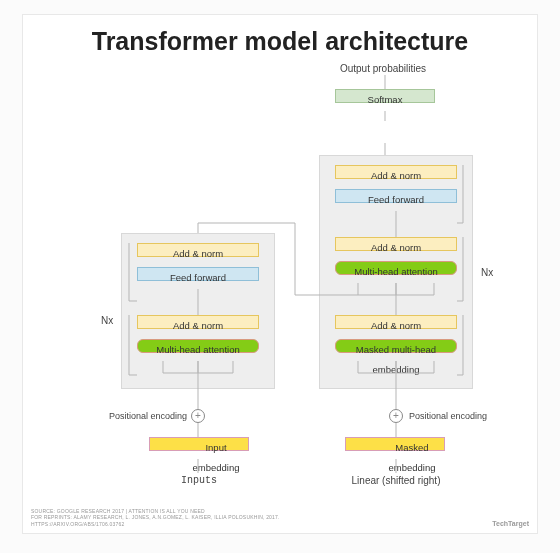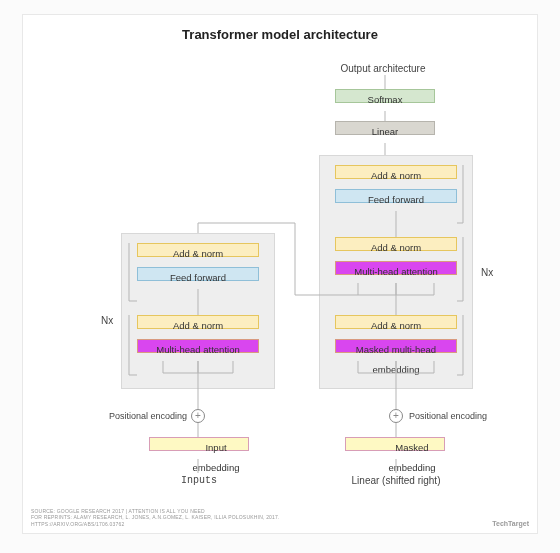--- a/index.html
+++ b/index.html
@@ -15,21 +15,21 @@
     position:absolute;
     left:22px; top:14px;
     width:516px; height:520px;
     background:#ffffff;
     border:1px solid #e8e8e8;
   }
   .title {
     position:absolute;
     top:12px; left:0; right:0;
     text-align:center;
-    font-size:13px;
+    font-size:25px;
     font-weight:700;
     color:#222;
   }
   .label {
     position:absolute;
     font-size:10px;
     color:#444;
     text-align:center;
   }
   .nx {
@@ -51,22 +51,22 @@
     position:absolute;
     height:14px;
     line-height:20px;
     font-size:9.5px;
     text-align:center;
     color:#333;
     border:1px solid;
   }
   .yellow { background:#fceec0; border-color:#e6c65e; }
   .blue   { background:#cfe6f2; border-color:#8fbfd8; }
-  .salmon { background:#d946ef; border-color:#d89a7f; }
-  .pink   { background:#fef9c3; border-color:#d89db6;padding-left:34px; }
+  .salmon { background:#84cc16; border-color:#d89a7f;border-radius:6px; }
+  .pink   { background:#fde047; border-color:#d89db6;padding-left:34px; }
   .green  { background:#d5e7cf; border-color:#a6c69a; }
   .grey   { background:#d9d7d0; border-color:#b6b4ad; }
   svg.wires {
     position:absolute;
     left:0; top:0;
     width:516px; height:520px;
     pointer-events:none;
   }
   svg.wires line, svg.wires path {
     stroke:#b5b5b5;
@@ -100,24 +100,23 @@
     color:#999;
   }
 </style>
 </head>
 <body>
 
 <div class="canvas">
 
   <div class="title">Transformer model architecture</div>
 
-  <div class="label" style="top:48px; left:280px; width:160px;">Output architecture</div>
+  <div class="label" style="top:48px; left:280px; width:160px;">Output probabilities</div>
 
   <div class="block green" style="top:74px; left:312px; width:100px;">Softmax</div>
-  <div class="block grey" style="top:106px; left:312px; width:100px;">Linear</div>
 
   <div class="stack" style="top:140px; left:296px; width:154px; height:234px;"></div>
   <div class="block yellow" style="top:150px; left:312px; width:122px;">Add &amp; norm</div>
   <div class="block blue" style="top:174px; left:312px; width:122px;">Feed forward</div>
   <div class="block yellow" style="top:222px; left:312px; width:122px;">Add &amp; norm</div>
   <div class="block salmon" style="top:246px; left:312px; width:122px;">Multi-head attention</div>
   <div class="block yellow" style="top:300px; left:312px; width:122px;">Add &amp; norm</div>
   <div class="block salmon" style="top:324px; left:312px; width:122px;">Masked multi-head embedding</div>
 
   <div class="nx" style="top:252px; left:458px;">Nx</div>

